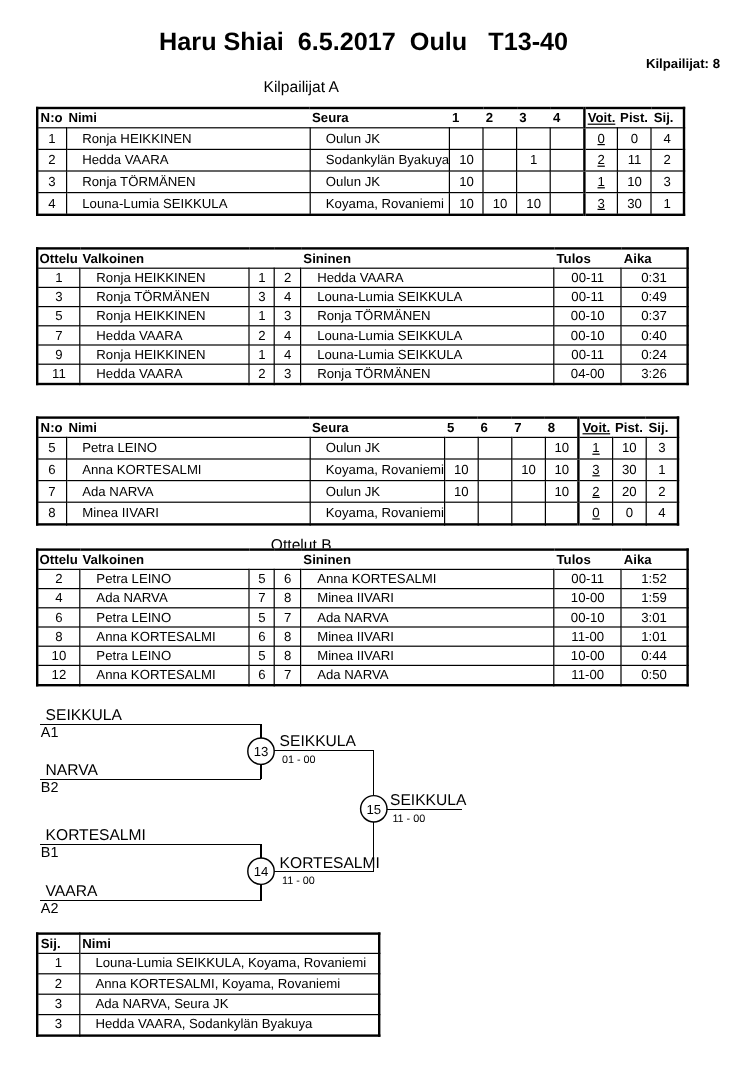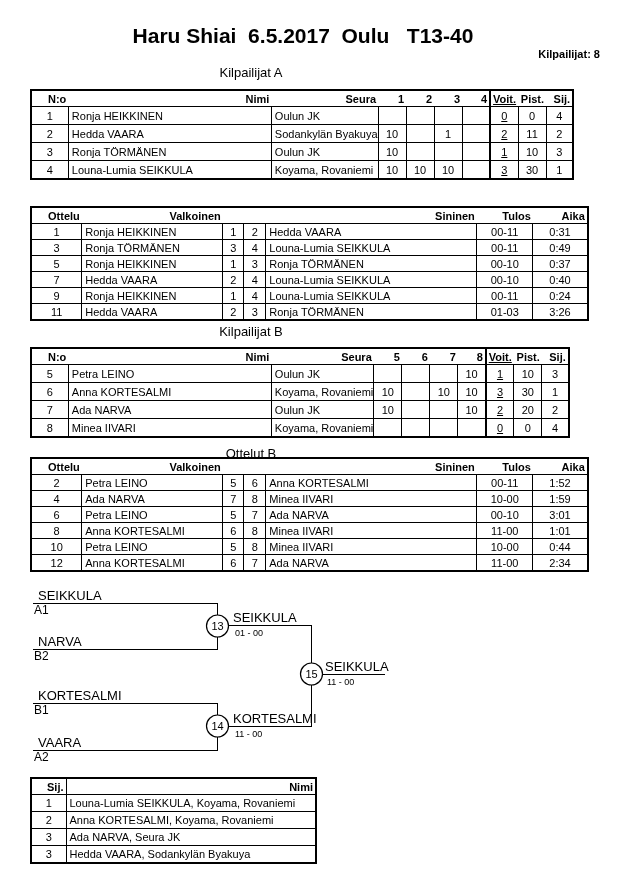--- a/index.html
+++ b/index.html
@@ -7,27 +7,27 @@
         font-family:"Liberation Sans",sans-serif;color:#000;}
   .page-title{position:absolute;top:24px;left:0;width:606px;text-align:center;
         font-size:21px;font-weight:bold;white-space:pre;}
   .count{position:absolute;top:48px;right:30px;font-size:11px;font-weight:bold;}
   .sec-title{position:absolute;left:0;width:502px;text-align:center;
         font-size:13px;font-weight:normal;}
   .sec-title.narrow{width:346px;}
   table.tbl{position:absolute;left:30px;border:2px solid #000;border-collapse:collapse;
         table-layout:fixed;background:#fff;}
   table.tbl th{font-size:11px;font-weight:bold;height:15px;padding:0 2px;border:none;
-        text-align:right;white-space:nowrap;overflow:visible;}
+        text-align:left;white-space:nowrap;overflow:visible;}
   table.tbl td{font-size:11px;height:17px;padding:0;border:1px solid #000;
         text-align:center;white-space:nowrap;overflow:hidden;}
   table.matches td{height:15px;}
   table.results td{height:16px;}
-  table.tbl td.l{text-align:left;padding-left:3px;}
-  table.tbl th.hl{text-align:center;padding-left:16px;}
+  table.tbl td.l{text-align:left;padding-left:13px;}
+  table.tbl th.hl{text-align:center;padding-left:1px;}
   table.tbl td.tl,table.tbl th.tl{border-left:2px solid #000;text-decoration:underline;}
   svg text{font-family:"Liberation Sans",sans-serif;fill:#000;}
   .bk-name{font-size:13px;}
   .bk-seed{font-size:12px;}
   .bk-score{font-size:9px;}
   .bk-num{font-size:11px;}
 </style>
 </head>
 <body>
 
@@ -182,27 +182,26 @@
           <td class="l">Louna-Lumia SEIKKULA</td>
           <td>00-11</td>
           <td>0:24</td>
         </tr>
         <tr>
           <td>11</td>
           <td class="l">Hedda VAARA</td>
           <td>2</td>
           <td>3</td>
           <td class="l">Ronja TÖRMÄNEN</td>
-          <td>01-03</td>
+          <td>04-00</td>
           <td>3:26</td>
         </tr>
       </tbody>
   </table>
 
-  <div class="sec-title" style="top:324px">Kilpailijat B</div>
   <table class="tbl pool" style="top:347px">
     <colgroup>
         <col style="width:24px">
         <col style="width:203px">
         <col style="width:88px">
         <col style="width:28px">
         <col style="width:28px">
         <col style="width:28px">
         <col style="width:28px">
         <col style="width:28px">
@@ -343,21 +342,21 @@
           <td>10-00</td>
           <td>0:44</td>
         </tr>
         <tr>
           <td>12</td>
           <td class="l">Anna KORTESALMI</td>
           <td>6</td>
           <td>7</td>
           <td class="l">Ada NARVA</td>
           <td>11-00</td>
-          <td>2:34</td>
+          <td>0:50</td>
         </tr>
       </tbody>
   </table>
 
   <svg style="position:absolute;top:580px;left:25px" width="400" height="200" viewBox="0 0 400 200">
     <g stroke="#000" stroke-width="1" shape-rendering="crispEdges">
       <line x1="8" y1="23.5" x2="192.5" y2="23.5"></line>
       <line x1="8" y1="69.5" x2="192.5" y2="69.5"></line>
       <line x1="192.5" y1="23.5" x2="192.5" y2="69.5"></line>
       <line x1="203" y1="45.5" x2="286.5" y2="45.5"></line>

